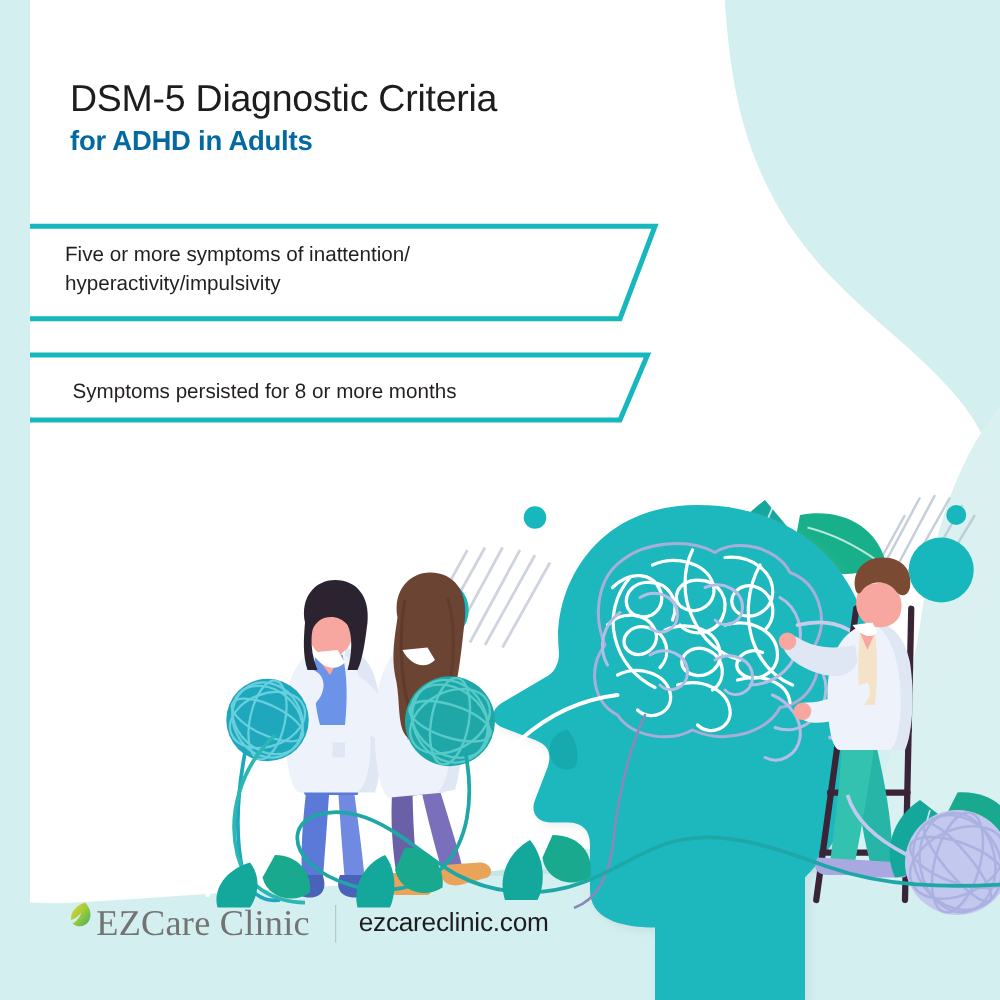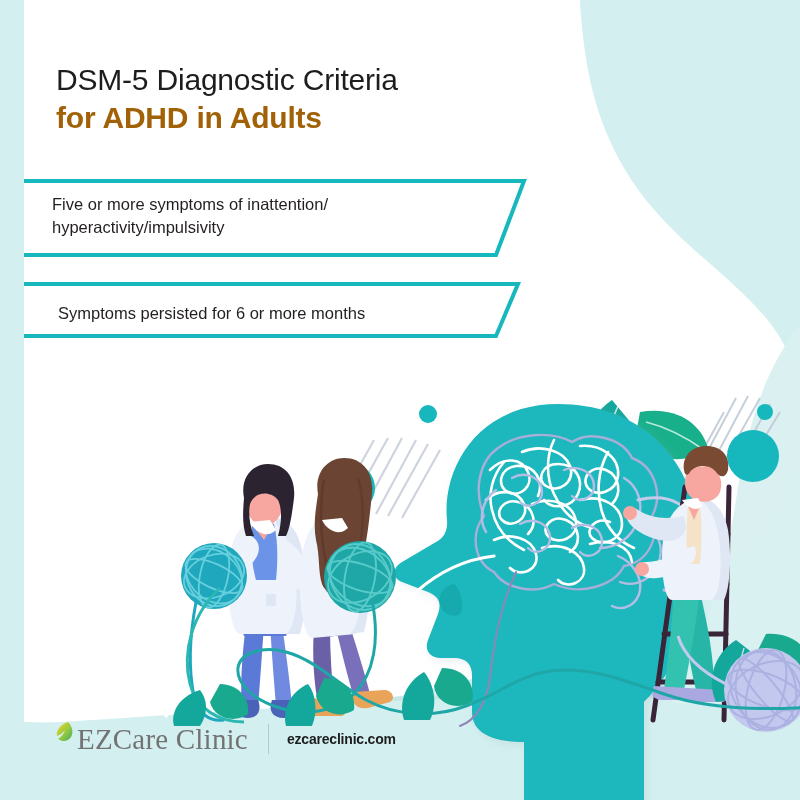--- a/index.html
+++ b/index.html
@@ -12,21 +12,21 @@
   .layer{position:absolute;inset:0;width:800px;height:800px;}
   svg{display:block;}
 
   
   .title-block{position:absolute;left:32px;top:62px;width:520px;z-index:20;}
   .title-line1{
     font-size:30px;font-weight:400;color:#1d1d1f;letter-spacing:-0.2px;
     line-height:1.18;white-space:nowrap;
   }
   .title-line2{
-    font-size:30px;font-weight:700;color:#a16207;letter-spacing:-0.2px;
+    font-size:22px;font-weight:700;color:#0369a1;letter-spacing:-0.2px;
     line-height:1.25;white-space:nowrap;margin-top:2px;
   }
 
   
   .criteria{position:absolute;left:0;top:178px;width:520px;z-index:20;}
   .crit{position:relative;margin-bottom:26px;}
   .crit-svg{position:absolute;left:0;top:0;}
   .crit-text{
     position:relative;
     font-size:16.5px;color:#231f20;line-height:1.42;
@@ -39,21 +39,21 @@
   .footer{position:absolute;left:30px;top:724px;display:flex;align-items:center;z-index:30;}
   .brand{display:flex;align-items:flex-start;}
   .brand-leaf{margin-right:1px;margin-top:-4px;}
   .brand-name{
     font-family:"Liberation Serif", serif;
     font-size:29px;color:#737373;line-height:1;letter-spacing:0.2px;
     white-space:nowrap;
   }
   .divider{width:1px;height:30px;background:#b9c7c7;margin:0 18px 0 20px;}
   .site{
-    font-size:14px;font-weight:700;color:#1d1d1f;letter-spacing:-0.2px;
+    font-size:21px;font-weight:400;color:#1d1d1f;letter-spacing:-0.2px;
     white-space:nowrap;
   }
 </style>
 </head>
 <body>
 
 <div id="canvas">
 
   <svg class="layer" viewBox="0 0 800 800" width="800" height="800" xmlns="http://www.w3.org/2000/svg">
     <defs>
@@ -405,21 +405,21 @@
       <svg class="crit-svg" width="516" height="80" viewBox="0 0 516 80" xmlns="http://www.w3.org/2000/svg">
         <path d="M-4,3 L500,3 L472,77 L-4,77" fill="#ffffff" stroke="#17b8bd" stroke-width="4"></path>
       </svg>
       <div class="crit-text">Five or more symptoms of inattention/ hyperactivity/impulsivity</div>
     </div>
 
     <div class="crit">
       <svg class="crit-svg" width="516" height="58" viewBox="0 0 516 58" xmlns="http://www.w3.org/2000/svg">
         <path d="M-4,3 L494,3 L472,55 L-4,55" fill="#ffffff" stroke="#17b8bd" stroke-width="4"></path>
       </svg>
-      <div class="crit-text">Symptoms persisted for 6 or more months</div>
+      <div class="crit-text">Symptoms persisted for 8 or more months</div>
     </div>
 
 
   </div>
 
   <div class="footer">
     <div class="brand">
       <svg class="brand-leaf" width="22" height="26" viewBox="0 0 22 26" xmlns="http://www.w3.org/2000/svg">
         <path d="M14,1 C18,5 20,11 17,16 C14,21 8,21 4,18 C7,16 10,13 11,9 C9,12 6,14 3,15 C2,9 7,3 14,1 Z" fill="url(#leafGrad2)"></path>
         <defs>

